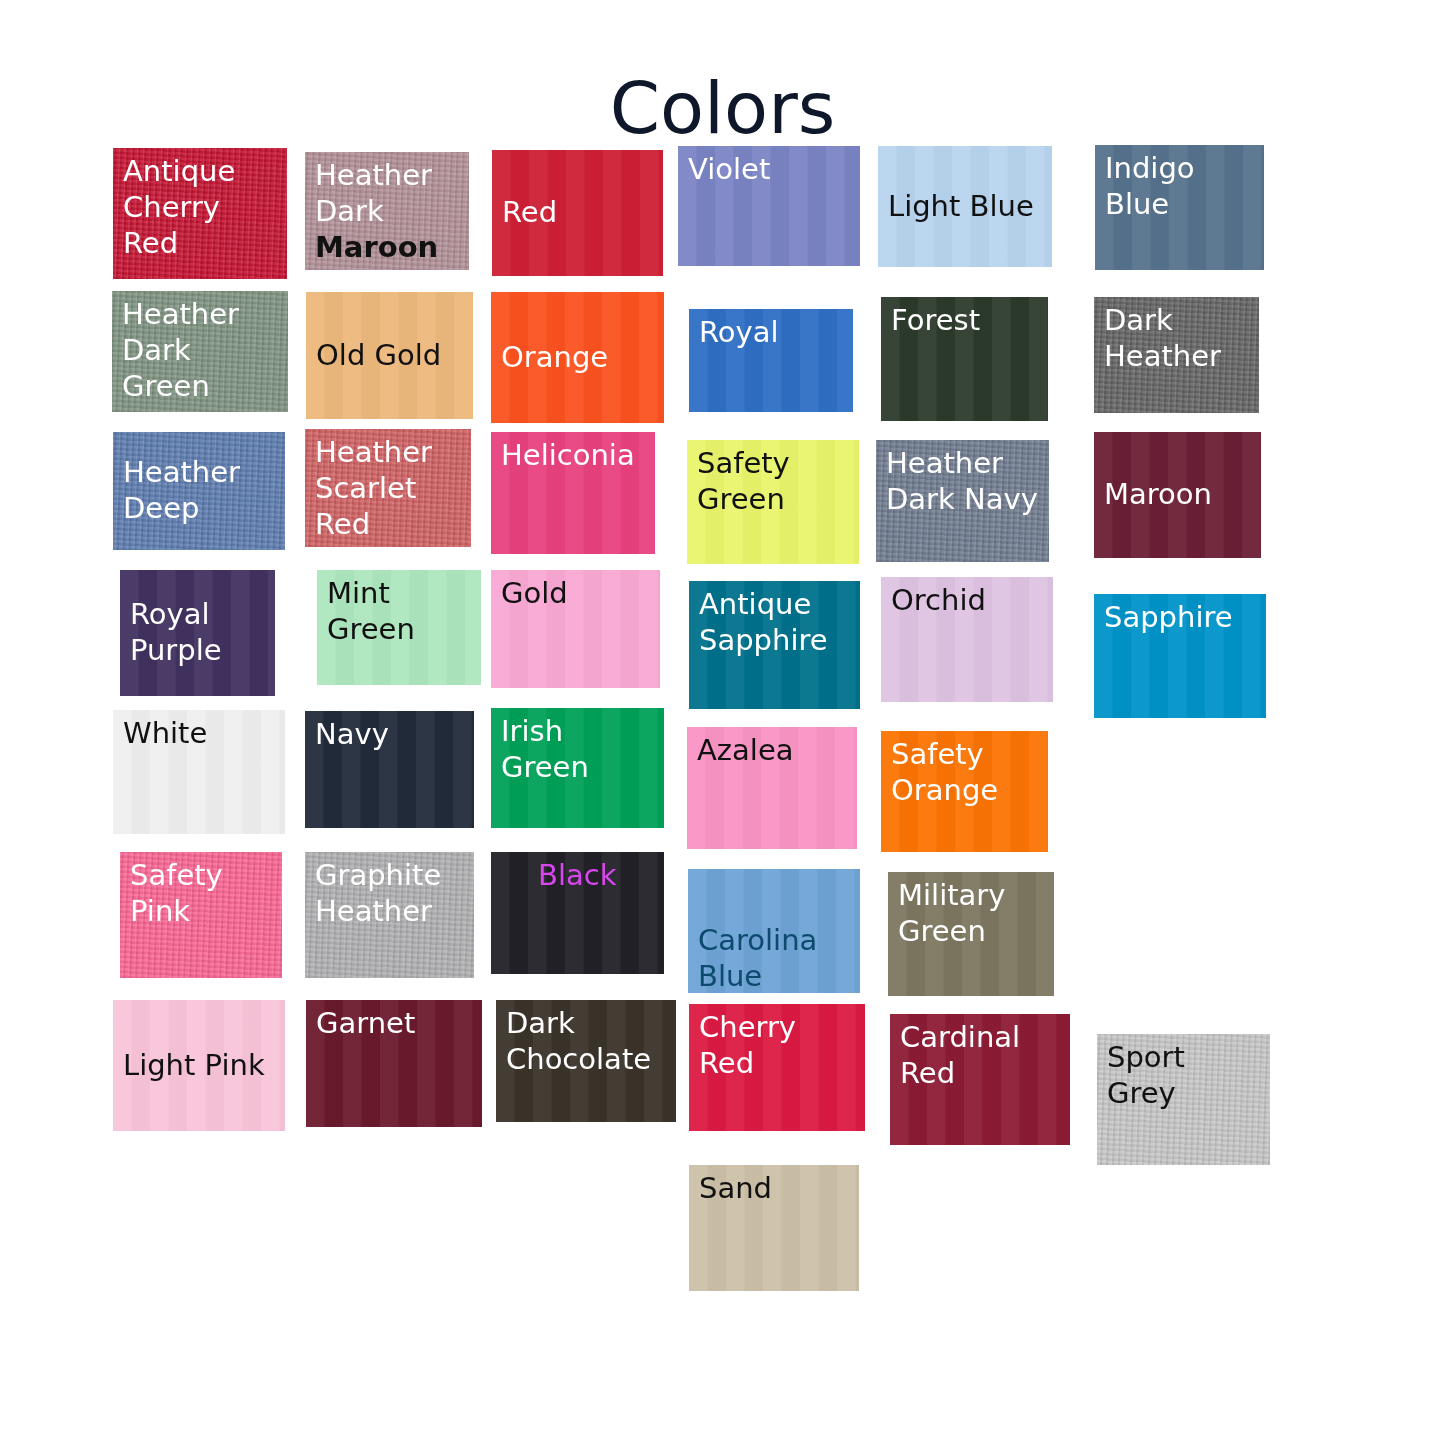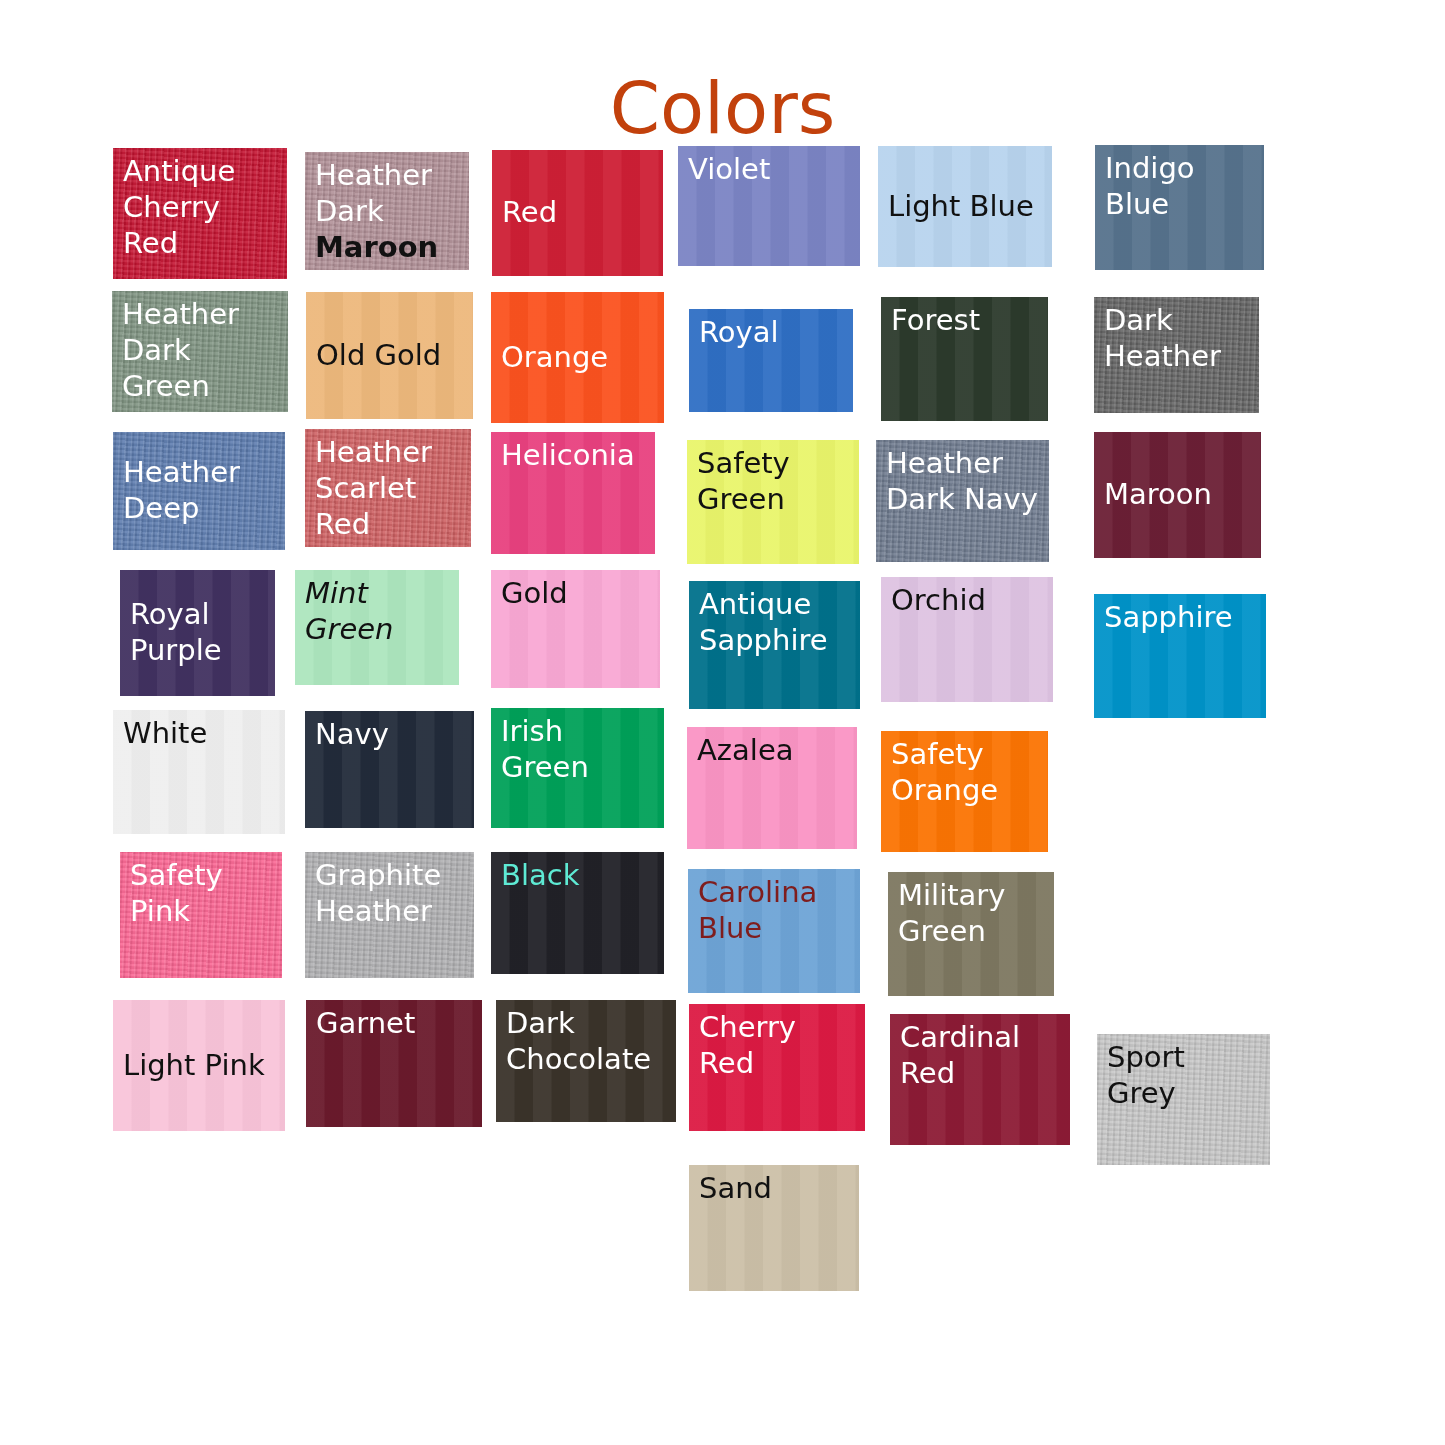--- a/index.html
+++ b/index.html
@@ -16,21 +16,21 @@
     position: relative;
   }
   #page-title {
     position: absolute;
     top: 24px;
     left: 0;
     width: 1445px;
     text-align: center;
     font-size: 72px;
     font-weight: 400;
-    color: #c2410c;
+    color: #0f172a;
     letter-spacing: 0px;
     line-height: 1.0;
   }
   #swatch-grid {
     position: absolute;
     top: 0;
     left: 0;
     width: 1445px;
     height: 1445px;
   }
@@ -152,21 +152,21 @@
       <span class="swatch-label" style="color: rgb(255, 255, 255);">Heather
 Dark Navy</span>
     </div>
     <div class="swatch tex-soft valign-middle" style="left: 1094px; top: 432px; width: 167px; height: 126px; background: rgb(107, 31, 53);">
       <span class="swatch-label" style="color: rgb(255, 255, 255);">Maroon</span>
     </div>
     <div class="swatch tex-soft valign-middle" style="left: 120px; top: 570px; width: 155px; height: 126px; background: rgb(65, 49, 96);">
       <span class="swatch-label" style="color: rgb(255, 255, 255);">Royal
 Purple</span>
     </div>
-    <div class="swatch tex-soft" style="left: 295px; top: 570px; width: 164px; height: 115px; background: rgb(173, 230, 190); font-style: italic;">
+    <div class="swatch tex-soft" style="left: 317px; top: 570px; width: 164px; height: 115px; background: rgb(173, 230, 190);">
       <span class="swatch-label" style="color: rgb(17, 17, 17);">Mint
 Green</span>
     </div>
     <div class="swatch tex-soft" style="left: 491px; top: 570px; width: 169px; height: 118px; background: #f9a8d4;">
       <span class="swatch-label" style="color: rgb(17, 17, 17);">Gold</span>
     </div>
     <div class="swatch tex-soft" style="left: 689px; top: 581px; width: 171px; height: 128px; background: rgb(0, 113, 139);">
       <span class="swatch-label" style="color: rgb(255, 255, 255);">Antique
 Sapphire</span>
     </div>
@@ -195,24 +195,24 @@
     </div>
     <div class="swatch heather" style="left: 120px; top: 852px; width: 162px; height: 126px; background: rgb(250, 101, 146);">
       <span class="swatch-label" style="color: rgb(255, 255, 255);">Safety
 Pink</span>
     </div>
     <div class="swatch heather" style="left: 305px; top: 852px; width: 169px; height: 126px; background: rgb(175, 175, 177);">
       <span class="swatch-label" style="color: rgb(255, 255, 255);">Graphite
 Heather</span>
     </div>
     <div class="swatch tex-soft" style="left: 491px; top: 852px; width: 173px; height: 122px; background: rgb(33, 33, 39);">
-      <span class="swatch-label" style="color: #5eead4;">Black</span>
+      <span class="swatch-label" style="color: #d946ef; margin-left: 37px;">Black</span>
     </div>
     <div class="swatch tex-soft" style="left: 688px; top: 869px; width: 172px; height: 124px; background: rgb(110, 164, 214);">
-      <span class="swatch-label" style="color: #7f1d1d;">Carolina
+      <span class="swatch-label" style="color: #0c4a6e; margin-top: 48px;">Carolina
 Blue</span>
     </div>
     <div class="swatch tex-soft" style="left: 888px; top: 872px; width: 166px; height: 124px; background: rgb(125, 119, 96);">
       <span class="swatch-label" style="color: rgb(255, 255, 255);">Military
 Green</span>
     </div>
     <div class="swatch tex-soft valign-middle" style="left: 113px; top: 1000px; width: 172px; height: 131px; background: rgb(249, 196, 217);">
       <span class="swatch-label" style="color: rgb(17, 17, 17);">Light Pink</span>
     </div>
     <div class="swatch tex-soft" style="left: 306px; top: 1000px; width: 176px; height: 127px; background: rgb(106, 26, 44);">

